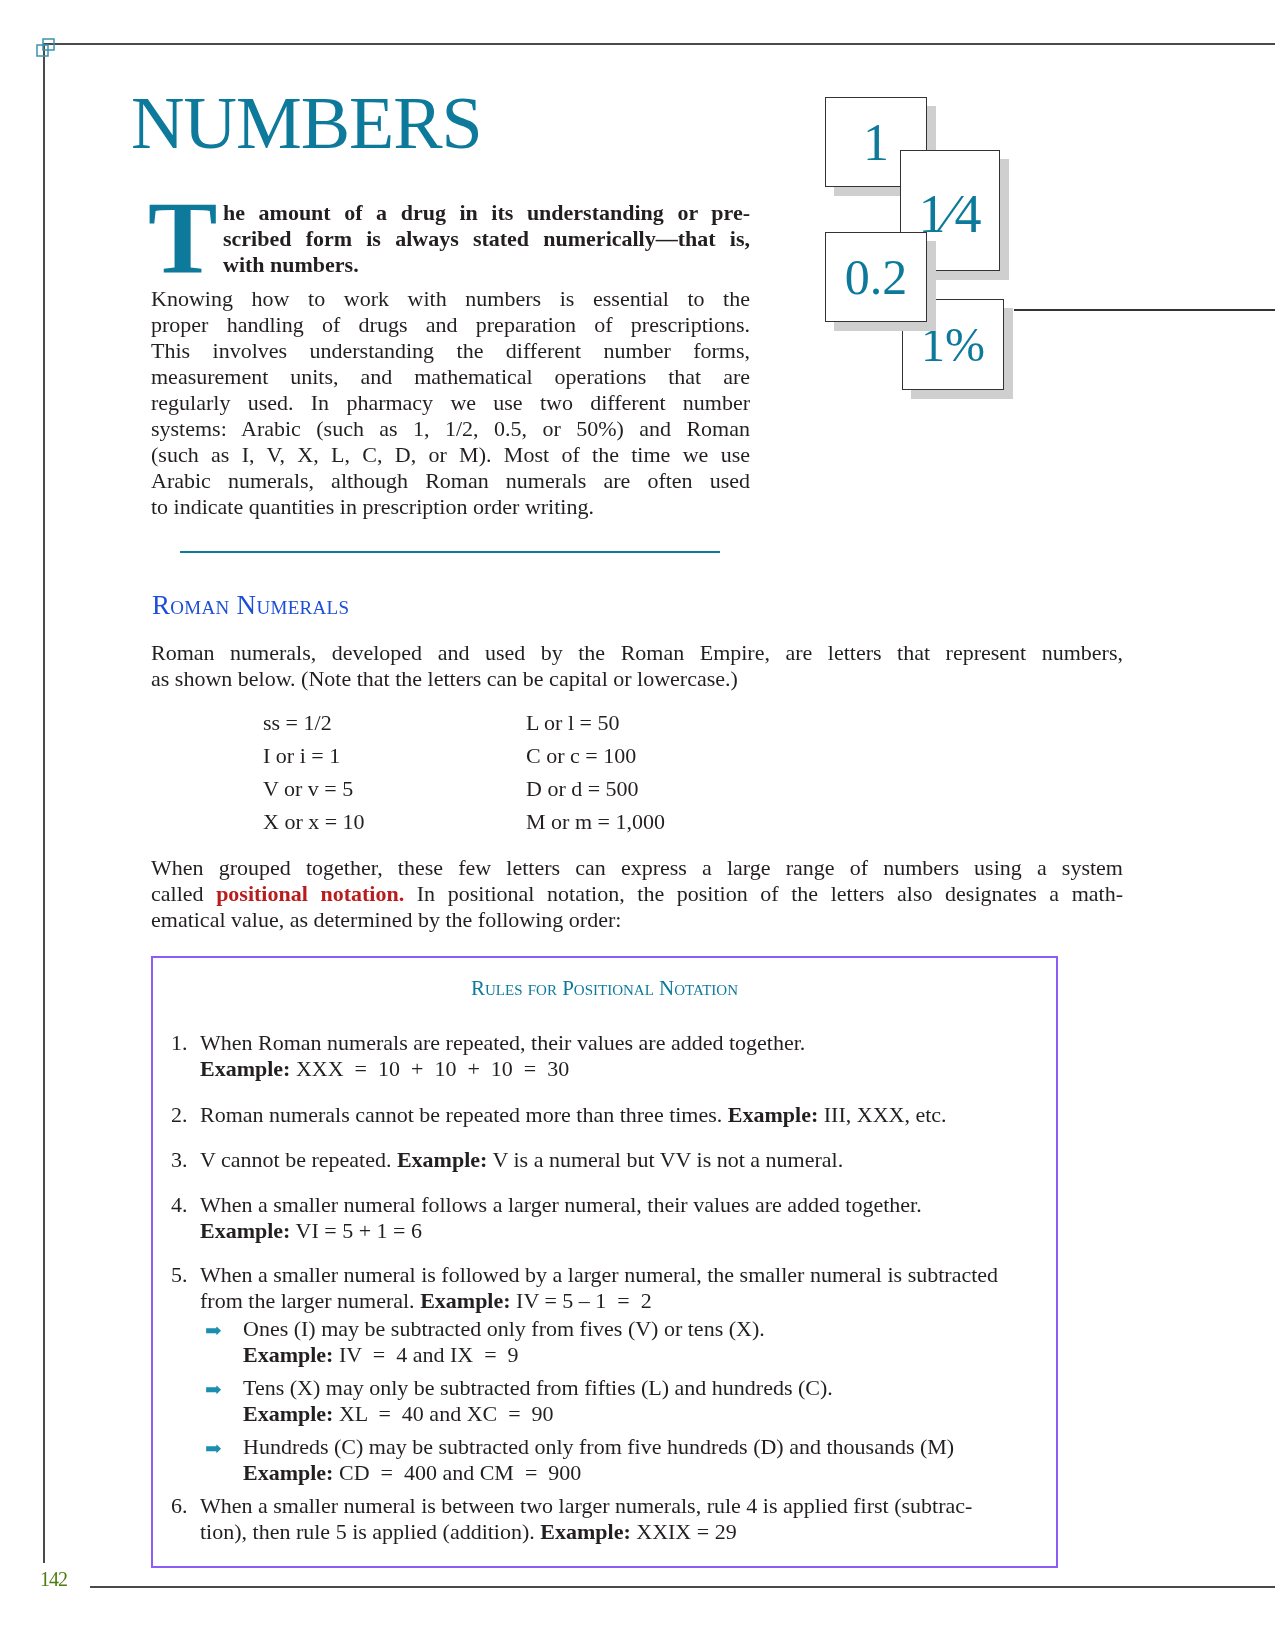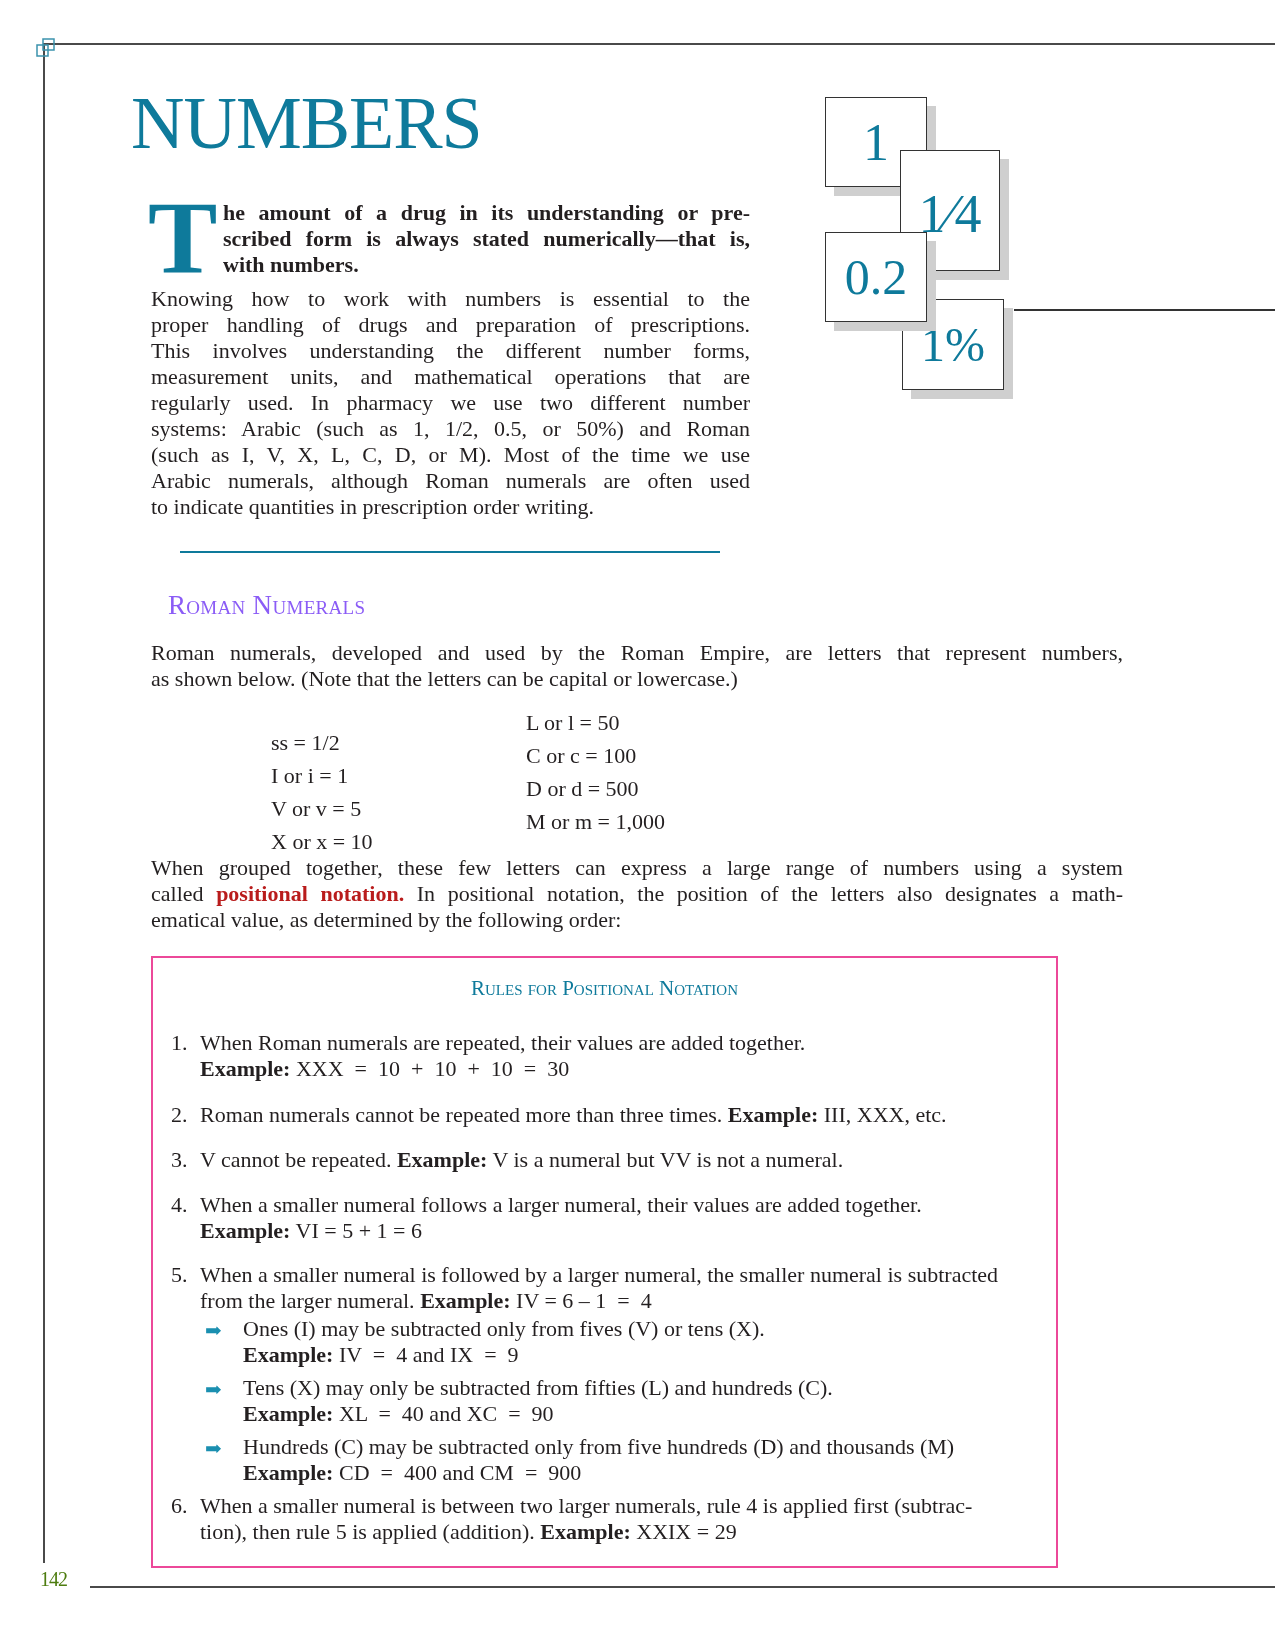--- a/index.html
+++ b/index.html
@@ -29,38 +29,38 @@
   .drop-cap { left:148px; top:186px; font-size:104px; line-height:1; font-weight:bold; color:#0e7a9b; }
   .lead { left:223px; top:200px; width:527px; font-size:22px; line-height:26px; font-weight:bold; text-align:justify; text-align-last:left; }
   .lead span { display:block; text-align:justify; text-align-last:justify; }
   .lead span.last { text-align-last:left; }
   .intro-body { left:151px; top:286px; width:599px; font-size:22px; line-height:26px; }
   .intro-body span { display:block; text-align:justify; text-align-last:justify; }
   .intro-body span.last { text-align-last:left; }
 
   .rule-sep { left:180px; top:551px; width:540px; height:1.5px; background:#0e7a9b; }
 
-  .section-heading { left:168px; top:590px; font-size:27px; color:#8b5cf6; font-variant:small-caps; letter-spacing:0.3px; }
+  .section-heading { left:152px; top:590px; font-size:27px; color:#1d4ed8; font-variant:small-caps; letter-spacing:0.3px; }
 
   .para2 { left:151px; top:640px; width:972px; font-size:22px; line-height:26px; }
   .para2 span { display:block; text-align:justify; text-align-last:justify; }
   .para2 span.last { text-align-last:left; }
 
   .num-table { left:263px; top:710px; width:500px; font-size:22px; }
   .num-row { position:absolute; left:0; height:26px; white-space:nowrap; }
-  .num-row .c1 { position:absolute; left:8px;margin-top:20px; }
+  .num-row .c1 { position:absolute; left:0; }
   .num-row .c2 { position:absolute; left:263px; }
 
   .para3 { left:151px; top:855px; width:972px; font-size:22px; line-height:26px; }
   .para3 span { display:block; text-align:justify; text-align-last:justify; }
   .para3 span.last { text-align-last:left; }
   .term { color:#b91c1c; font-weight:bold; }
 
   
-  .rules-box { left:151px; top:956px; width:907px; height:612px; border:2px solid #ec4899; box-sizing:border-box; }
+  .rules-box { left:151px; top:956px; width:907px; height:612px; border:2px solid #8b5cf6; box-sizing:border-box; }
   .rules-title { position:absolute; left:0; right:0; top:18px; text-align:center; font-size:21px; color:#0e7a9b; font-variant:small-caps; }
   .rule { position:absolute; left:18px; width:930px; font-size:22px; line-height:26px; }
   .rule .num { position:absolute; left:0; }
   .rule .txt { margin-left:29px; display:block; }
   .rule .txt span.line { display:block; }
   .ex { font-weight:bold; }
   .sub { position:absolute; left:52px; width:880px; font-size:22px; line-height:26px; }
   .sub .arrow { position:absolute; left:0; top:1px; color:#1a8fb0; font-size:20px; }
   .sub .txt { margin-left:38px; display:block; }
   .sub .txt span.line { display:block; }
@@ -165,21 +165,21 @@
     <span class="txt">
       <span class="line">When a smaller numeral follows a larger numeral, their values are added together.</span>
       <span class="line"><span class="ex">Example:</span> <span>VI = 5 + 1 = 6</span></span>
     </span>
   </div>
 
   <div class="rule" style="top:304px;">
     <span class="num">5.</span>
     <span class="txt">
       <span class="line">When a smaller numeral is followed by a larger numeral, the smaller numeral is subtracted</span>
-      <span class="line"><span>from the larger numeral.</span> <span class="ex">Example:</span> <span style="white-space:pre">IV = 6 – 1  =  4</span></span>
+      <span class="line"><span>from the larger numeral.</span> <span class="ex">Example:</span> <span style="white-space:pre">IV = 5 – 1  =  2</span></span>
     </span>
   </div>
 
   <div class="sub" style="top:358px;">
     <span class="arrow">➡</span>
     <span class="txt">
       <span class="line">Ones (I) may be subtracted only from fives (V) or tens (X).</span>
       <span class="line"><span class="ex">Example:</span> <span style="white-space:pre">IV  =  4 and IX  =  9</span></span>
     </span>
   </div>

